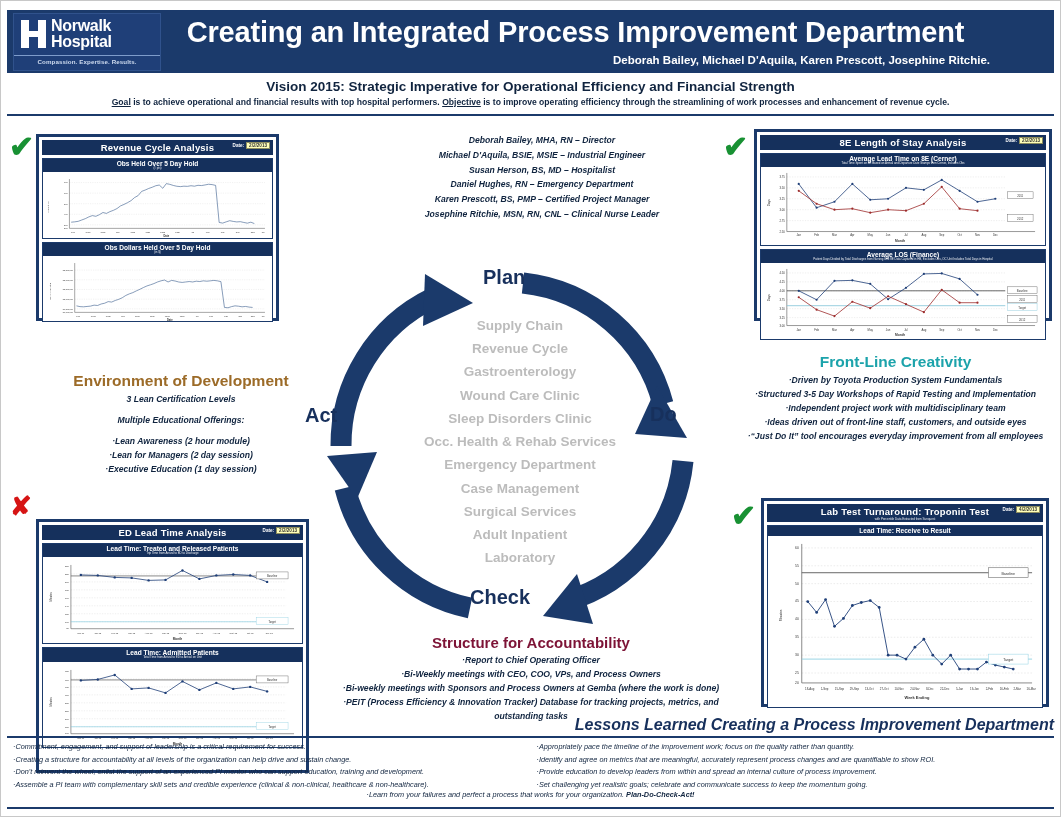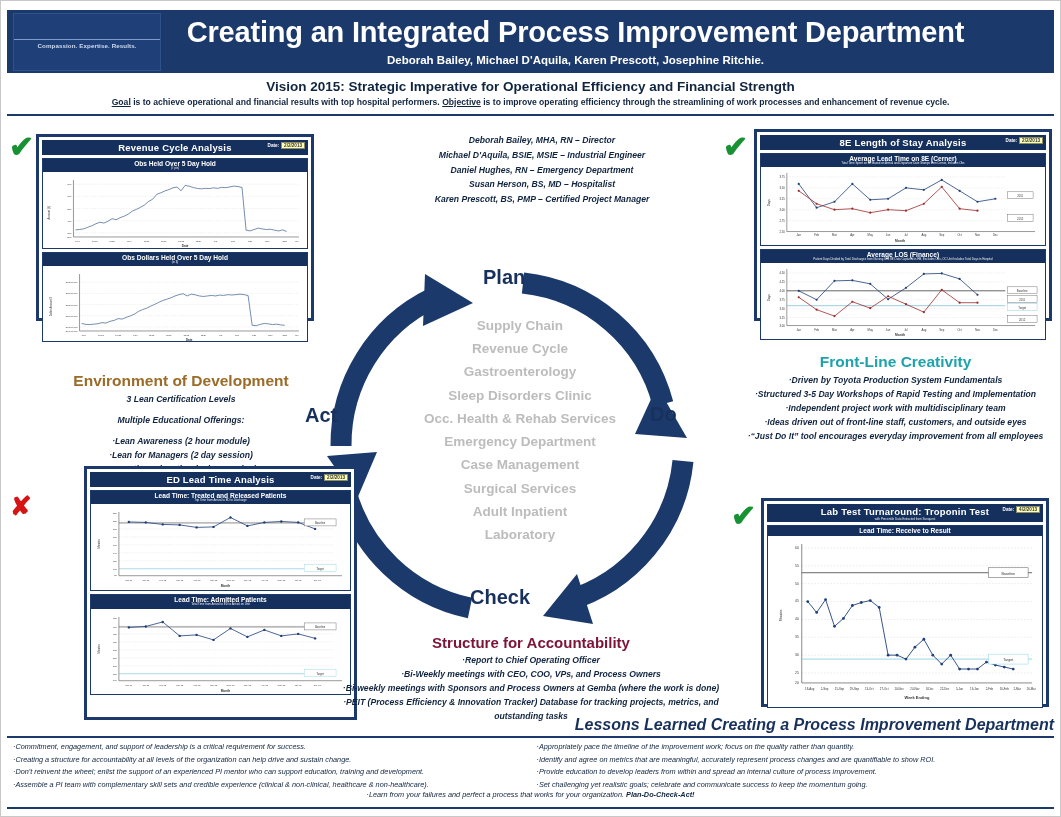--- a/index.html
+++ b/index.html
@@ -11,21 +11,21 @@
   .logo{width:148px;height:58px;margin-left:6px;background:#1f3f78;border:1px solid #30528c;display:flex;flex-direction:column;justify-content:center;box-sizing:border-box;flex:0 0 auto;}
   .logo-row{display:flex;align-items:center;padding-left:7px;}
   .logo-mark{width:25px;height:28px;background:#ffffff;position:relative;flex:0 0 auto;margin-right:5px;}
   .logo-mark:before{content:"";position:absolute;left:8px;top:0;width:9px;height:11px;background:#1f3f78;}
   .logo-mark:after{content:"";position:absolute;left:8px;bottom:0;width:9px;height:11px;background:#1f3f78;}
   .logo-words{display:flex;flex-direction:column;line-height:1.0;}
   .logo-words span{color:#fff;font-weight:bold;font-size:16px;letter-spacing:-0.3px;}
   .logo-tag{margin-top:5px;border-top:1px solid #7e9ccb;padding-top:2px;text-align:center;color:#cfdcf0;font-size:6.2px;font-weight:bold;letter-spacing:.1px;}
   .hdr-text{flex:1;text-align:center;padding-right:64px;}
   .hdr-title{color:#ffffff;font-size:29px;font-weight:bold;letter-spacing:-0.2px;line-height:1.05;}
-  .hdr-authors{color:#ffffff;font-size:11.5px;font-weight:bold;margin-top:6px;}
+  .hdr-authors{color:#ffffff;font-size:11.5px;font-weight:bold;margin-top:6px;text-align:right;}
 
   
   .vision{position:absolute;left:6px;top:78px;width:1047px;text-align:center;}
   .vision-title{font-size:13.5px;font-weight:bold;color:#10243f;}
   .vision-sub{font-size:8.6px;color:#10243f;margin-top:3px;font-weight:bold;}
   .vision-sub u{text-decoration:underline;}
   .rule{position:absolute;left:6px;top:113px;width:1047px;height:2px;background:#1b3a6b;}
 
   
   .panel{position:absolute;border:3px solid #1b3a6b;background:#ffffff;box-sizing:border-box;padding:3px;}
@@ -81,36 +81,43 @@
   #lessons-foot b{font-weight:bold;}
   .botrule{position:absolute;left:6px;top:806px;width:1047px;height:2px;background:#1b3a6b;}
 </style>
 </head>
 <body>
 
 <div id="poster">
 
   <div class="hdr">
     <div class="logo">
+      <div class="logo-row">
+        <div class="logo-mark"></div>
+        <div class="logo-words">
+          <span>Norwalk</span>
+          <span>Hospital</span>
+        </div>
+      </div>
       <div class="logo-tag">Compassion. Expertise. Results.</div>
     </div>
     <div class="hdr-text">
       <div class="hdr-title">Creating an Integrated Process Improvement Department</div>
       <div class="hdr-authors">Deborah Bailey, Michael D'Aquila, Karen Prescott, Josephine Ritchie.</div>
     </div>
   </div>
 
   <div class="vision">
     <div class="vision-title">Vision 2015: Strategic Imperative for Operational Efficiency and Financial Strength</div>
     <div class="vision-sub"><u>Goal</u><span> is to achieve operational and financial results with top hospital performers. </span><u>Objective</u><span> is to improve operating efficiency through the streamlining of work processes and enhancement of revenue cycle.</span></div>
   </div>
   <div class="rule"></div>
 
   <div class="mark ok" style="left:8px;top:131px;">✔</div>
-  <div class="panel" style="left:35px;top:133px;width:278px;height:187px;">
+  <div class="panel" style="left:35px;top:133px;width:243px;height:187px;">
     <div class="chart-head">
       <span class="t">Revenue Cycle Analysis</span>
       <span class="datebox">
         <span class="lbl">Date:</span>
         <span class="val">2/2/2013</span>
       </span>
     </div>
 
     <div class="subchart">
       <div class="subchart-head">
@@ -387,23 +394,24 @@
           <text x="9" y="35" font-size="3" fill="#333" text-anchor="middle" transform="rotate(-90 9 35)" font-family="Liberation Sans, sans-serif">Days</text>
           <text x="140" y="74" font-size="3.3" font-weight="bold" fill="#333" text-anchor="middle" font-family="Liberation Sans, sans-serif">Month</text>
         </svg>
       </div>
     </div>
   </div>
 
   <div class="tblock" id="coreteam" style="left:382px;top:132px;width:318px;">
     <div class="li">Deborah Bailey, MHA, RN – Director</div>
     <div class="li">Michael D'Aquila, BSIE, MSIE – Industrial Engineer</div>
+    <div class="li">Susan Herson, BS, MD – Hospitalist</div>
     <div class="li">Daniel Hughes, RN – Emergency Department</div>
-    <div class="li">Susan Herson, BS, MD – Hospitalist</div>
     <div class="li">Karen Prescott, BS, PMP – Certified Project Manager</div>
+    <div class="li">Josephine Ritchie, MSN, RN, CNL – Clinical Nurse Leader</div>
   </div>
 
   <div id="cycle">
     <svg width="430" height="380" viewBox="0 0 430 380">
       <g fill="none" stroke="#1b3a6b" stroke-width="21">
 
         <path d="M 36 190 A 163 163 0 0 1 128 42"></path>
 
         <path d="M 218 27 A 163 163 0 0 1 358 148"></path>
 
@@ -419,20 +427,21 @@
       </g>
     </svg>
     <div class="cyc-label" id="lbl-plan">Plan</div>
     <div class="cyc-label" id="lbl-do">Do</div>
     <div class="cyc-label" id="lbl-check">Check</div>
     <div class="cyc-label" id="lbl-act">Act</div>
     <div class="deptlist">
       <div class="d">Supply Chain</div>
       <div class="d">Revenue Cycle</div>
       <div class="d">Gastroenterology</div>
+      <div class="d">Wound Care Clinic</div>
       <div class="d">Sleep Disorders Clinic</div>
       <div class="d">Occ. Health &amp; Rehab Services</div>
       <div class="d">Emergency Department</div>
       <div class="d">Case Management</div>
       <div class="d">Surgical Services</div>
       <div class="d">Adult Inpatient</div>
       <div class="d">Laboratory</div>
     </div>
   </div>
 
@@ -448,21 +457,21 @@
   <div class="tblock" id="frontline" style="left:732px;top:352px;width:325px;">
     <h3>Front-Line Creativity</h3>
     <div class="li">·Driven by Toyota Production System Fundamentals</div>
     <div class="li">·Structured 3-5 Day Workshops of Rapid Testing and Implementation</div>
     <div class="li">·Independent project work with multidisciplinary team</div>
     <div class="li">·Ideas driven out of front-line staff, customers, and outside eyes</div>
     <div class="li">·“Just Do It” tool encourages everyday improvement from all employees</div>
   </div>
 
   <div class="mark no" style="left:9px;top:492px;">✘</div>
-  <div class="panel" style="left:35px;top:465px;width:273px;height:254px;margin-left:48px;">
+  <div class="panel" style="left:35px;top:518px;width:273px;height:254px;">
     <div class="chart-head">
       <span class="t">ED Lead Time Analysis</span>
       <span class="datebox">
         <span class="lbl">Date:</span>
         <span class="val">2/2/2013</span>
       </span>
     </div>
 
     <div class="subchart">
       <div class="subchart-head">

